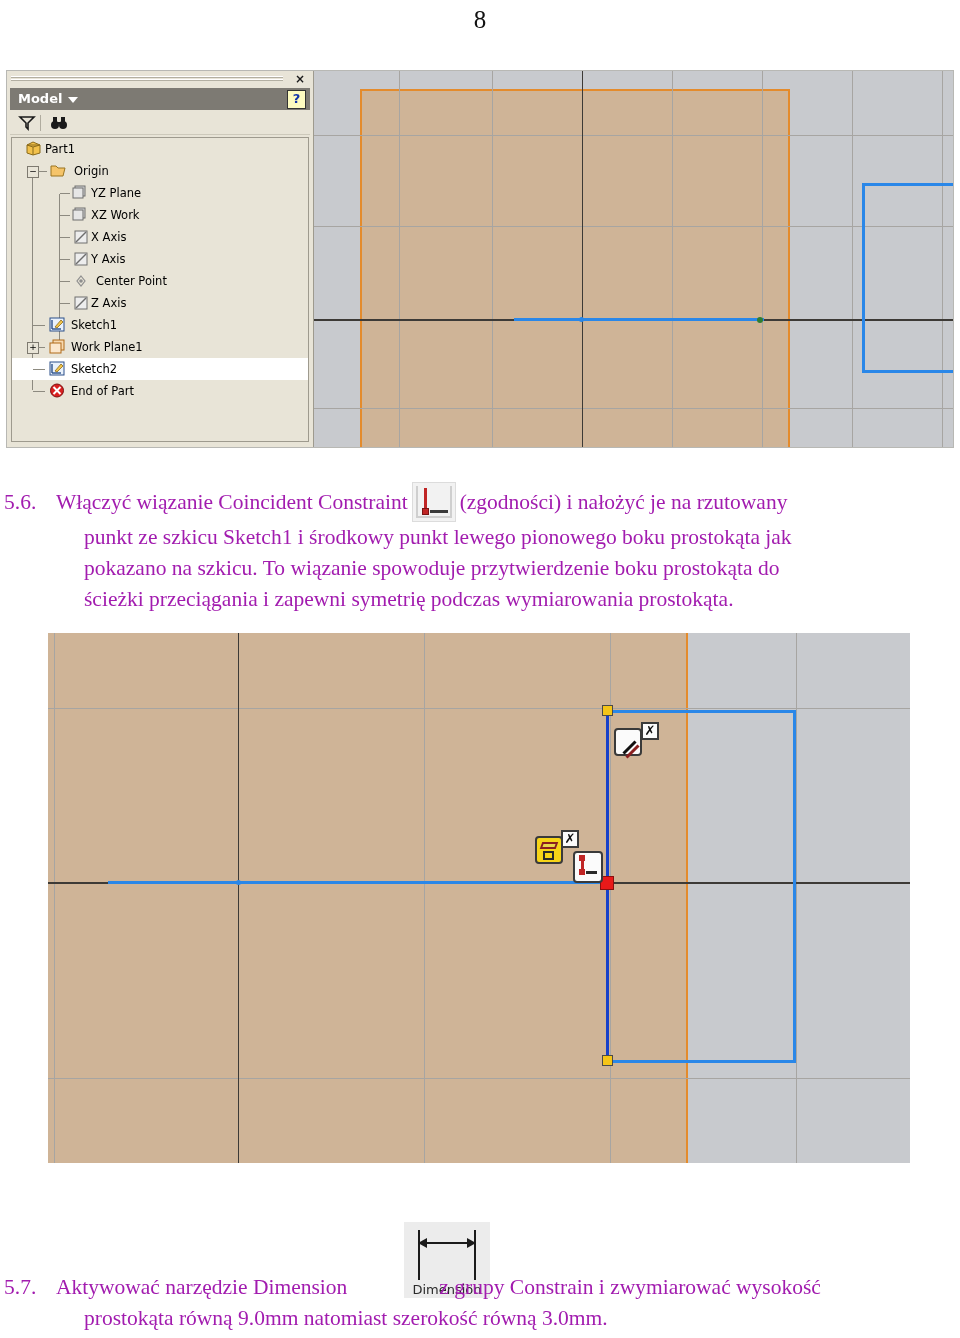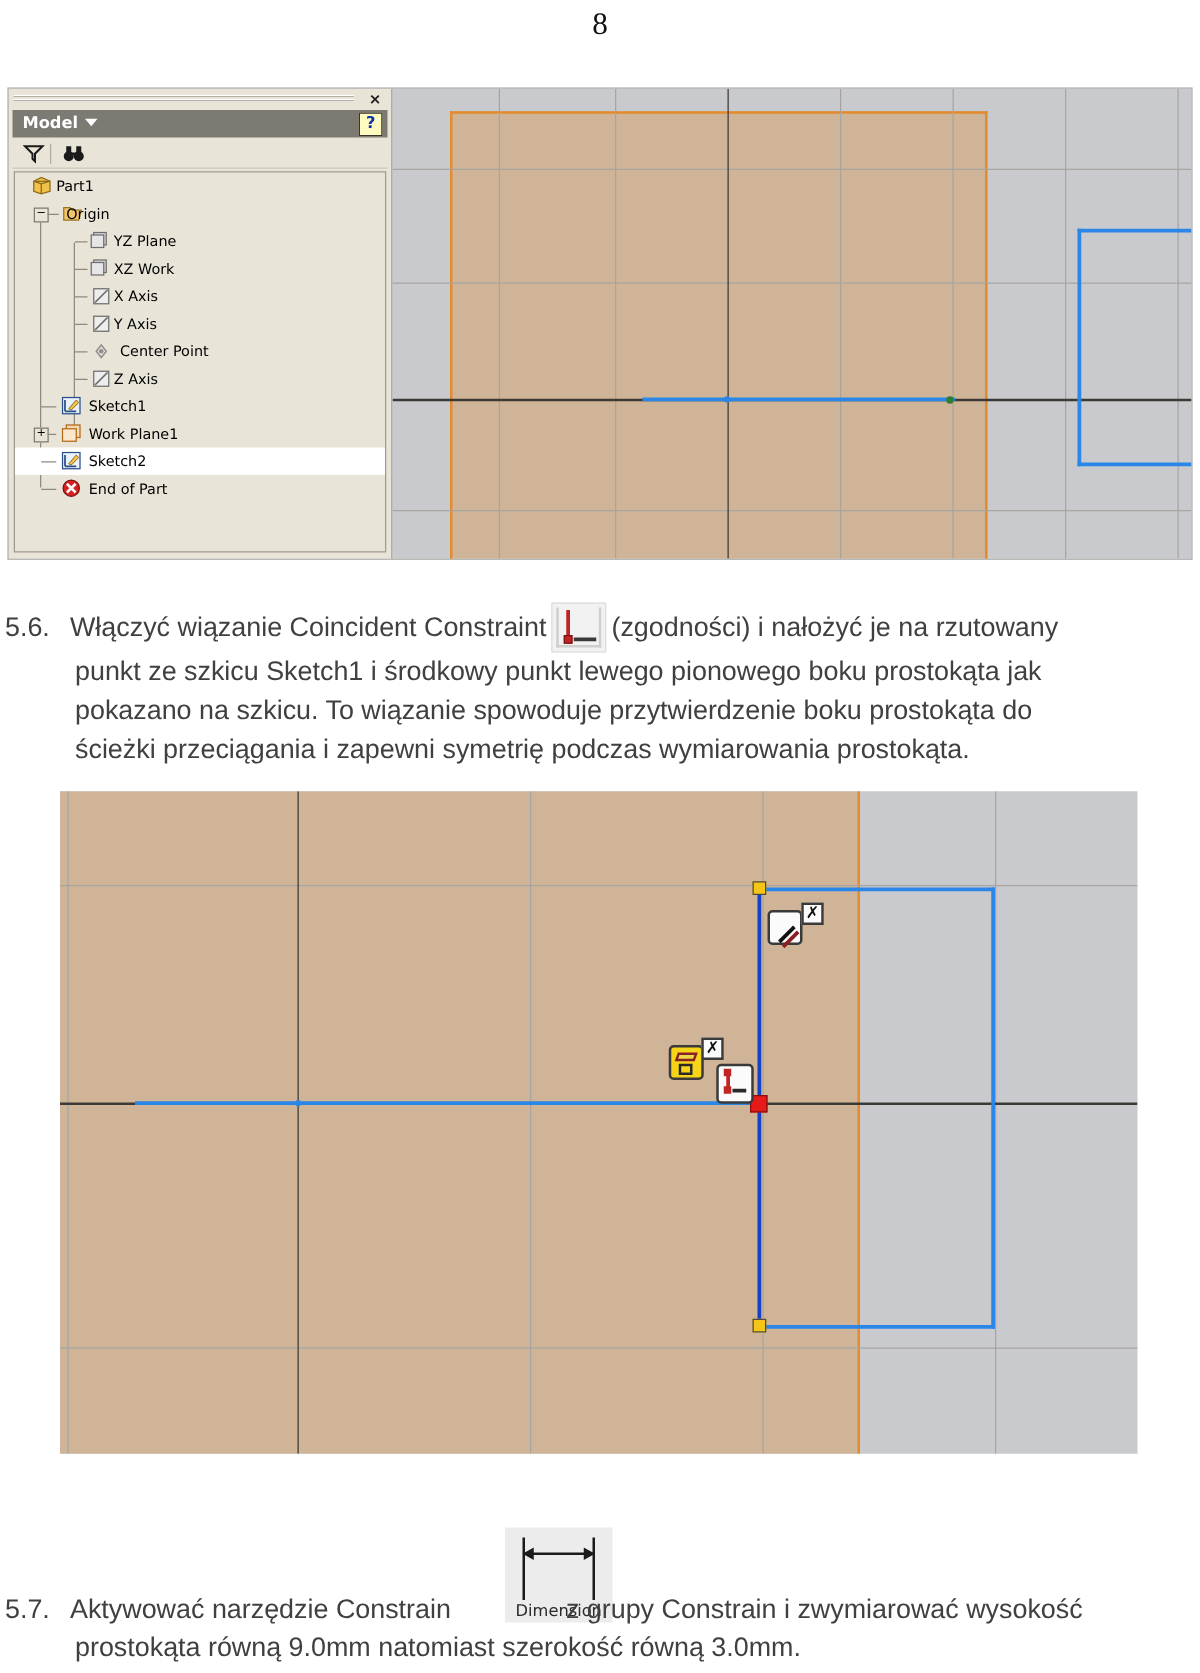--- a/index.html
+++ b/index.html
@@ -77,27 +77,27 @@
   }
   .vline{position:absolute;background:#8d8a80;}
   .hline{position:absolute;background:#8d8a80;}
   
   .vp-top{
     position:absolute;left:307px;top:0;width:641px;height:376px;
     background:#c8cace;overflow:hidden;
   }
   
   .para{
-    position:absolute;font-family:Liberation Sans, sans-serif;
-    font-size:21.5px;line-height:31px;color:#404040;
+    position:absolute;font-family:Liberation Serif, serif;
+    font-size:21.5px;line-height:31px;color:#a21caf;
   }
   .p56{left:4px;top:482px;width:952px;}
   .p57{left:4px;top:1272px;width:952px;}
   .num{display:inline-block;width:52px;}
-  .body-txt{display:block;margin-left:56px;text-align:justify;}
+  .body-txt{display:block;margin-left:80px;text-align:justify;}
   .ln{display:block;}
   .just{display:flex;justify-content:space-between;}
   
   .coin-ico{
     width:42px;height:38px;background:#f2f2f2;border:1px solid #dcdcdc;
     position:relative;display:inline-block;vertical-align:-10px;margin:0 4px;
   }
   .coin-ico .vbar{position:absolute;left:11px;top:5px;width:3px;height:20px;background:#c02525;}
   .coin-ico .sq{position:absolute;left:9px;top:25px;width:7px;height:7px;background:#c02525;border:1px solid #7a1414;box-sizing:border-box;}
   .coin-ico .hbar{position:absolute;left:17px;top:27px;width:18px;height:3px;background:#3a3a3a;}
@@ -208,21 +208,21 @@
       </div>
 
       <div class="tnode">
         <span class="exp" style="left:15px;">−</span>
         <span class="hline" style="left:26px;top:11px;width:9px;height:1px;"></span>
         <span class="ico" style="left:38px;">
           <svg width="17" height="15" viewBox="0 0 17 15">
             <path d="M1,3 L6,3 L8,5 L15,5 L13,13 L1,13 Z" fill="#f5c46a" stroke="#9a7420" stroke-width="1"></path>
           </svg>
         </span>
-        <span class="lbl" style="left:41px;">Origin</span>
+        <span class="lbl" style="left:62px;">Origin</span>
       </div>
 
       <div class="tnode">
         <span class="hline" style="left:48px;top:11px;width:10px;height:1px;"></span>
         <span class="ico" style="left:60px;">
           <svg width="15" height="15" viewBox="0 0 15 15">
               <rect x="3" y="1" width="10" height="10" fill="#d6d6d6" stroke="#6e6e6e"></rect>
               <rect x="1" y="3" width="10" height="10" fill="#e6e6e6" stroke="#6e6e6e"></rect>
             </svg>
         </span>
@@ -451,20 +451,20 @@
   <span class="rpost"></span>
   <span class="arrowline"></span>
   <span class="ar-l"></span>
   <span class="ar-r"></span>
   <span class="cap">Dimension</span>
 </div>
 
 <div class="para p57">
   <div class="ln" style="display:flex;align-items:center;">
     <span class="num">5.7.</span>
-    <span style="flex:0 0 auto;">Aktywować narzędzie Constrain</span>
+    <span style="flex:0 0 auto;">Aktywować narzędzie Dimension</span>
     <span style="flex:0 0 auto;width:92px;"></span>
     <span style="flex:1 1 auto;">z grupy Constrain i zwymiarować wysokość</span>
   </div>
   <span class="body-txt">
     <span class="ln">prostokąta równą 9.0mm natomiast szerokość równą 3.0mm.</span>
   </span>
 </div>
 
 </body></html>

